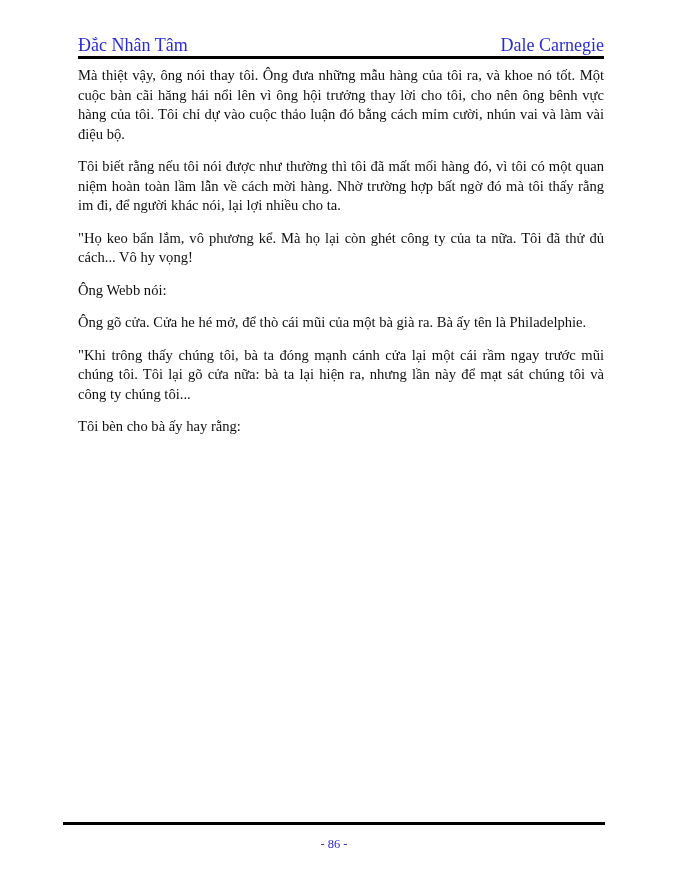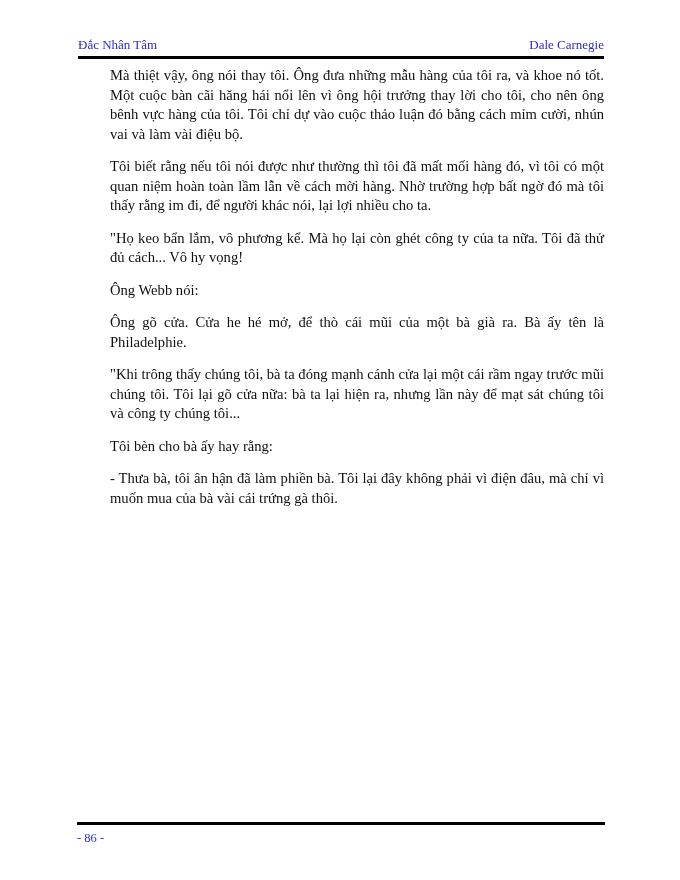--- a/index.html
+++ b/index.html
@@ -14,44 +14,45 @@
     overflow: hidden;
   }
   .header {
     position: absolute;
     top: 38px;
     left: 78px;
     right: 76px;
     display: flex;
     justify-content: space-between;
     align-items: flex-end;
-    font-size: 13px;
+    font-size: 18px;
     line-height: 14px;
     color: var(--accent-color, #2b2bd2);
     padding-bottom: 4px;
     border-bottom: 3px solid var(--rule-color, #000000);
   }
   .content {
     position: absolute;
     top: 66px;
     left: 78px;
     right: 76px;
     font-size: 14.6px;
     line-height: 19.5px;
     text-align: justify;
     color: var(--text-color, #101010);
   }
-  .para { margin-bottom: 13px; margin-left: 32px; }
+  .para { margin-bottom: 13px; }
   .footer {
     position: absolute;
     top: 822px;
-    left: 77px;
+    left: 63px;
     right: 75px;
     border-top: 3px solid var(--rule-color, #000000);
-    padding-top: 6px;
+    text-align: center;
+    padding-top: 12px;
     font-size: 12.5px;
     color: var(--accent-color, #2b2bd2);
   }
 </style>
 </head>
 <body>
 
 <div class="page">
 
   <div class="header">
@@ -60,20 +61,19 @@
   </div>
 
   <div class="content">
     <p class="para">Mà thiệt vậy, ông nói thay tôi. Ông đưa những mẫu hàng của tôi ra, và khoe nó tốt. Một cuộc bàn cãi hăng hái nổi lên vì ông hội trưởng thay lời cho tôi, cho nên ông bênh vực hàng của tôi. Tôi chỉ dự vào cuộc thảo luận đó bằng cách mỉm cười, nhún vai và làm vài điệu bộ.</p>
     <p class="para">Tôi biết rằng nếu tôi nói được như thường thì tôi đã mất mối hàng đó, vì tôi có một quan niệm hoàn toàn lầm lẫn về cách mời hàng. Nhờ trường hợp bất ngờ đó mà tôi thấy rằng im đi, để người khác nói, lại lợi nhiều cho ta.</p>
     <p class="para">"Họ keo bẩn lắm, vô phương kể. Mà họ lại còn ghét công ty của ta nữa. Tôi đã thử đủ cách... Vô hy vọng!</p>
     <p class="para">Ông Webb nói:</p>
     <p class="para">Ông gõ cửa. Cửa he hé mở, để thò cái mũi của một bà già ra. Bà ấy tên là Philadelphie.</p>
     <p class="para">"Khi trông thấy chúng tôi, bà ta đóng mạnh cánh cửa lại một cái rầm ngay trước mũi chúng tôi. Tôi lại gõ cửa nữa: bà ta lại hiện ra, nhưng lần này để mạt sát chúng tôi và công ty chúng tôi...</p>
     <p class="para">Tôi bèn cho bà ấy hay rằng:</p>
-    <p class="para">- Thưa bà, tôi ân hận đã làm phiền bà. Tôi lại đây không phải vì điện đâu, mà chỉ vì muốn mua của bà vài cái trứng gà thôi.</p>
   </div>
 
   <div class="footer">
     <span>- 86 -</span>
   </div>
 
 </div>
 
 </body></html>

